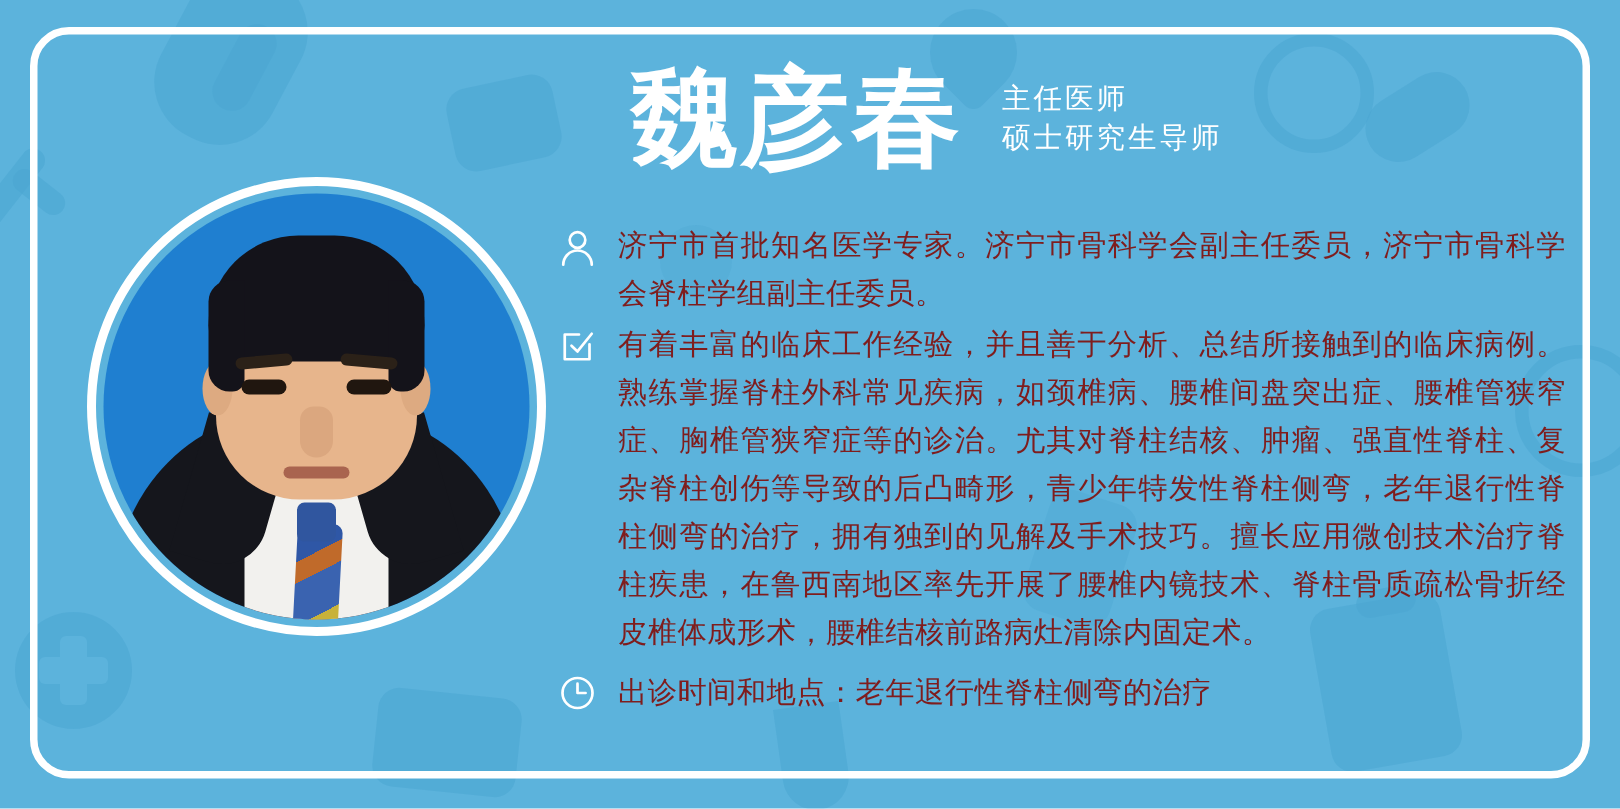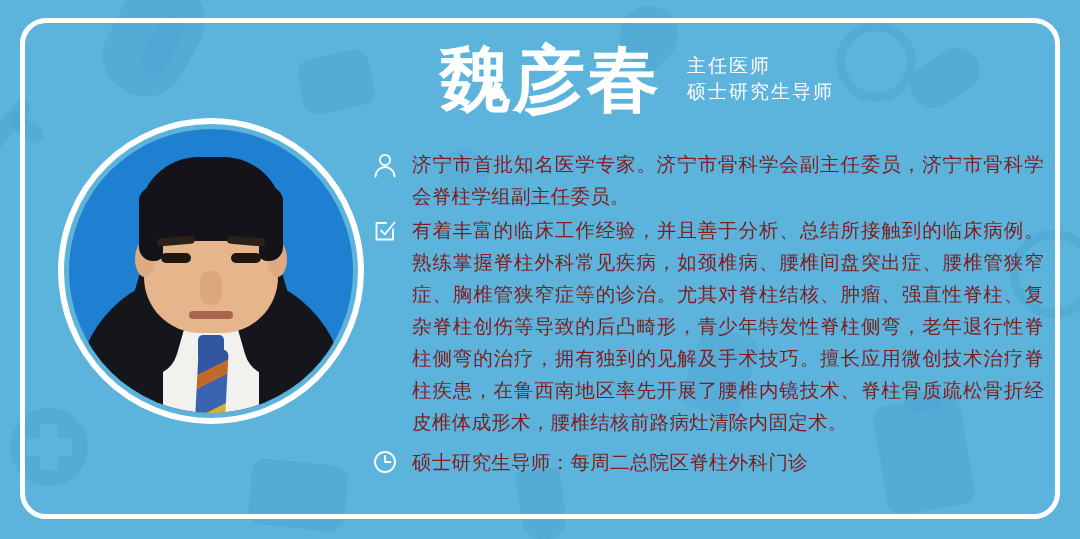--- a/index.html
+++ b/index.html
@@ -236,41 +236,39 @@
     border-radius: 5px;
   }
 
   
   .name-row {
     position: absolute;
     left: 420px;
     top: 40px;
     display: flex;
     align-items: flex-start;
-    margin-left: 19px;
   }
   .name {
     color: #ffffff;
     font-size: 72px;
     line-height: 78px;
     letter-spacing: 2px;
     font-weight: bold;
     white-space: nowrap;
   }
   .credentials {
     margin-left: 26px;
     margin-top: 14px;
   }
   .cred-line {
     color: #ffffff;
     font-size: 19px;
     line-height: 26px;
     letter-spacing: 2px;
     white-space: nowrap;
-    font-family: Liberation Mono, monospace;
   }
 
   
   .info {
     position: absolute;
     left: 372px;
     top: 148px;
     width: 672px;
   }
   .info-row {
@@ -378,17 +376,17 @@
       <div class="info-text">有着丰富的临床工作经验，并且善于分析、总结所接触到的临床病例。熟练掌握脊柱外科常见疾病，如颈椎病、腰椎间盘突出症、腰椎管狭窄症、胸椎管狭窄症等的诊治。尤其对脊柱结核、肿瘤、强直性脊柱、复杂脊柱创伤等导致的后凸畸形，青少年特发性脊柱侧弯，老年退行性脊柱侧弯的治疗，拥有独到的见解及手术技巧。擅长应用微创技术治疗脊柱疾患，在鲁西南地区率先开展了腰椎内镜技术、脊柱骨质疏松骨折经皮椎体成形术，腰椎结核前路病灶清除内固定术。</div>
     </div>
 
     <div class="info-row time">
       <div class="info-icon">
         <svg width="26" height="26" viewBox="0 0 26 26">
           <circle cx="13" cy="13" r="10" fill="none" stroke="#ffffff" stroke-width="1.8"></circle>
           <path d="M13 6.8V13h5.4" fill="none" stroke="#ffffff" stroke-width="1.8" stroke-linecap="round" stroke-linejoin="round"></path>
         </svg>
       </div>
-      <div class="info-text">硕士研究生导师：每周二总院区脊柱外科门诊</div>
+      <div class="info-text">出诊时间和地点：老年退行性脊柱侧弯的治疗</div>
     </div>
 
   </div>
 </div>
 
 </body></html>

